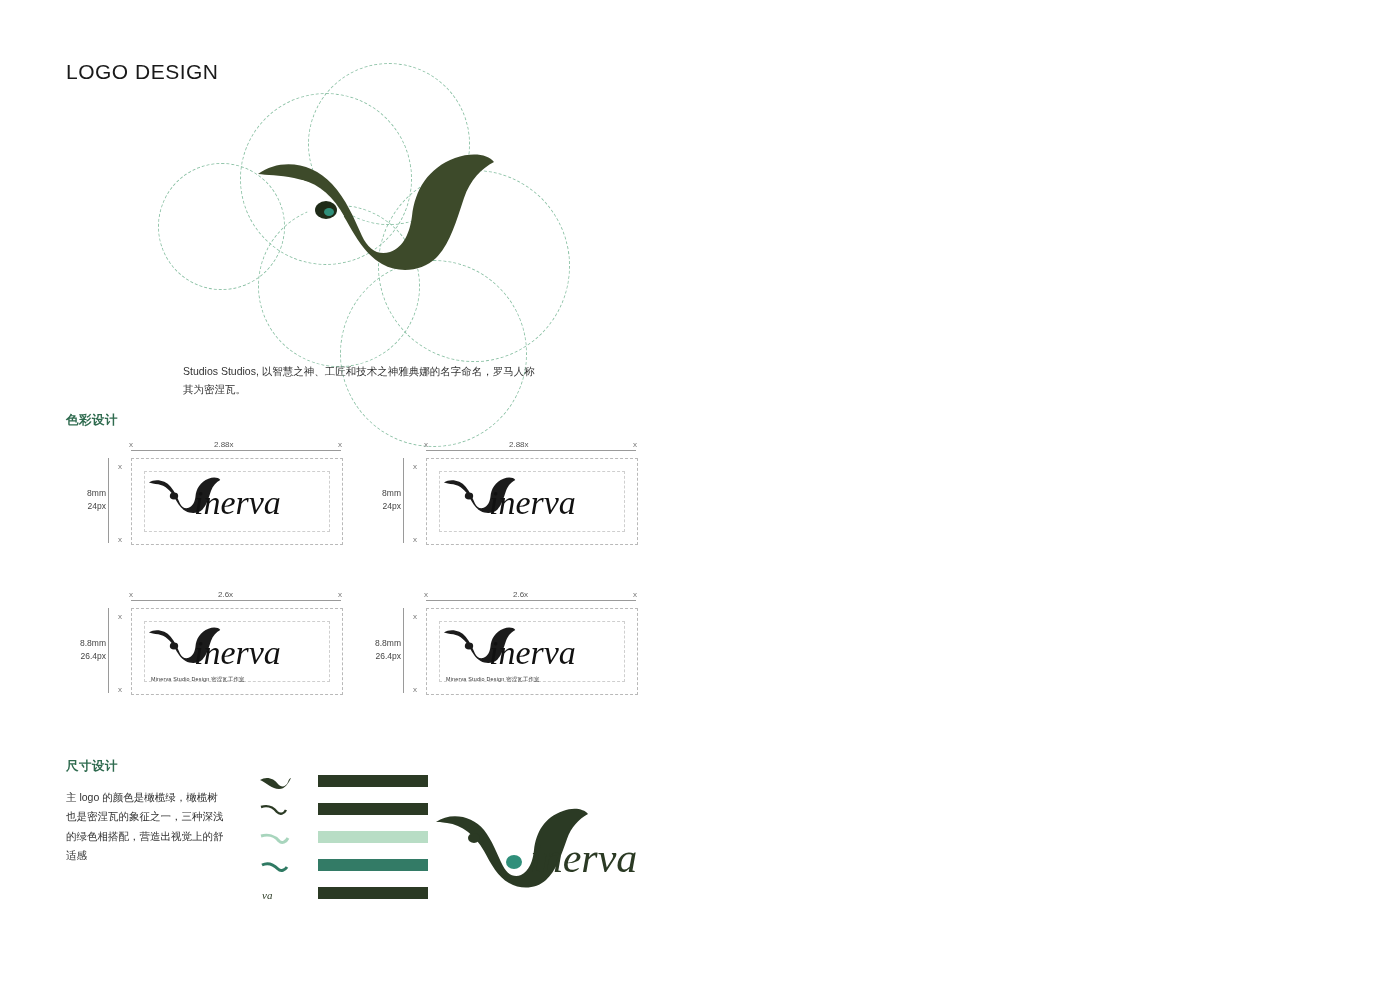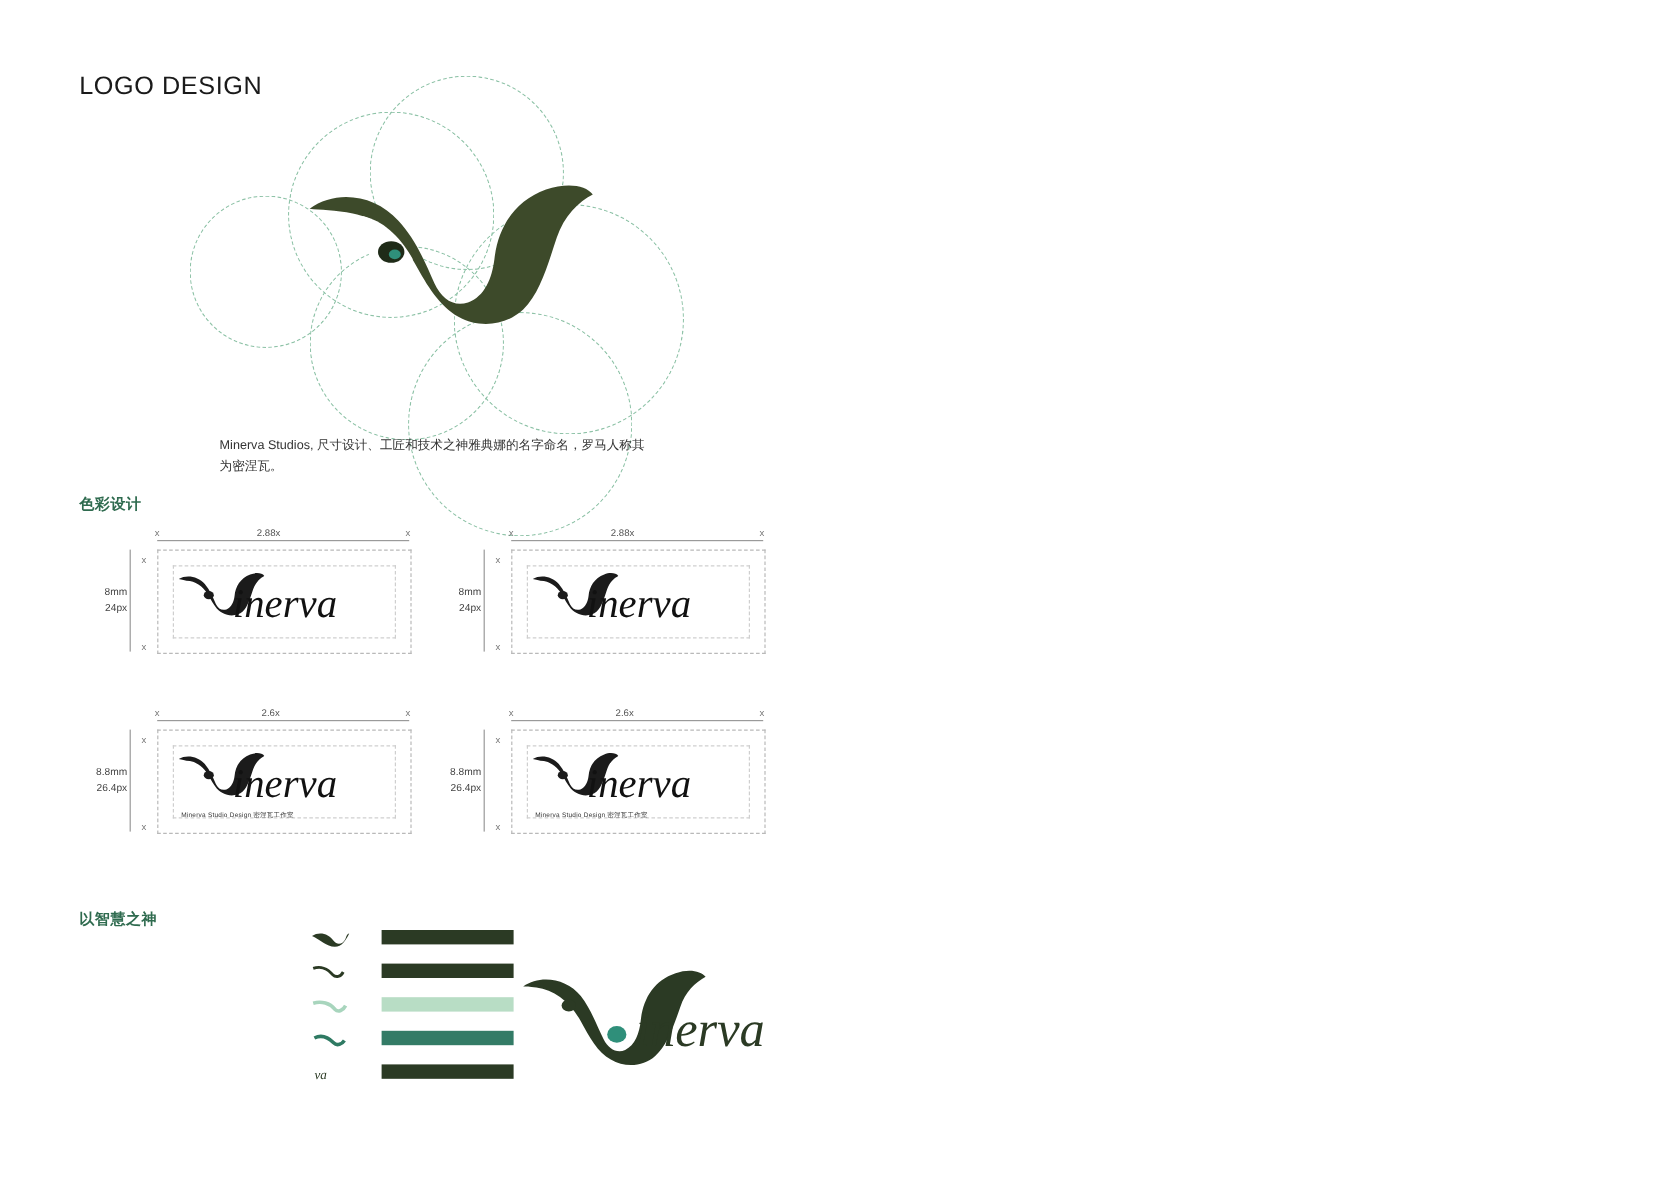--- a/index.html
+++ b/index.html
@@ -183,21 +183,21 @@
                  C 232 28, 220 40, 214 58 C 206 82, 200 104, 186 118
                  C 172 131, 150 134, 132 124 C 116 115, 106 98, 96 80
                  C 84 58, 66 42, 44 38 C 30 35, 16 35, 8 34 Z" fill="#3d4a2a"></path>
         <path d="M52 40 C 70 44, 84 58, 94 76 C 86 86, 74 88, 64 80
                  C 54 72, 50 55, 52 40 Z" fill="#ffffff"></path>
         <ellipse cx="76" cy="70" rx="11" ry="9" fill="#1f2b18"></ellipse>
         <ellipse cx="79" cy="72" rx="5" ry="4" fill="#2f8f7a"></ellipse>
       </svg>
     </div>
 
-    <div class="desc-cn">Minerva Studios, 尺寸设计、工匠和技术之神雅典娜的名字命名，罗马人称其为密涅瓦。</div>
+    <div class="desc-cn">Studios Studios, 以智慧之神、工匠和技术之神雅典娜的名字命名，罗马人称其为密涅瓦。</div>
 
     <div class="sub-title" id="size-title">色彩设计</div>
 
     <div class="size-grid">
 
       <div class="size-cell sc-1">
         <div class="dash-box">
           <div class="dash-inner"></div>
         </div>
         <div class="dim-line-h" style="left:35px; top:10px; width:210px;"></div>
@@ -280,21 +280,22 @@
         </div>
         <svg class="logo-lockup" viewBox="0 0 186 58">
           <path d="M4 14 C14 8, 30 10, 39 21 C46 29, 50 39, 54 48 C57 54, 62 57, 68 55 C75 52, 78 45, 79 37 C80 24, 87 13, 100 8 C108 5, 116 6, 119 10 C113 13, 107 19, 104 28 C100 40, 97 51, 90 58 C83 64, 72 65, 63 60 C55 56, 50 47, 45 38 C39 27, 30 19, 19 17 C12 16, 8 15, 4 14 Z" fill="#1b1b1b" transform="scale(0.62) translate(4,6)"></path>
           <ellipse cx="30" cy="26" rx="4.2" ry="3.4" fill="#1b1b1b"></ellipse>
           <text x="50" y="44" font-family="Liberation Serif, serif" font-style="italic" font-size="34" fill="#111">inerva</text>
         </svg>
         <div class="lockup-sub">Minerva Studio Design 密涅瓦工作室</div>
       </div>
     </div>
 
-    <div class="sub-title" id="color-title">以智慧之神</div>
+    <div class="sub-title" id="color-title">尺寸设计</div>
+    <div class="color-desc">主 logo 的颜色是橄榄绿，橄榄树也是密涅瓦的象征之一，三种深浅的绿色相搭配，营造出视觉上的舒适感</div>
 
     <div class="swatch-stack">
       <svg class="swatch-icon" style="top:2px;" viewBox="0 0 34 16">
           <path d="M2 6 C8 2, 16 4, 20 10 C23 14, 28 13, 30 8 C31 5, 32 4, 33 4 C30 10, 27 15, 21 15 C14 15, 9 9, 2 6 Z" fill="#2b3a24"></path>
         </svg>
       <div class="swatch-row" style="top:3px; background:#2b3a24;"></div>
 
       <svg class="swatch-icon" style="top:30px;" viewBox="0 0 34 16">
           <path d="M3 5 C9 3, 15 5, 19 10 C22 13, 26 12, 28 8" stroke="#2b3a24" stroke-width="2.4" fill="none"></path>
         </svg>

